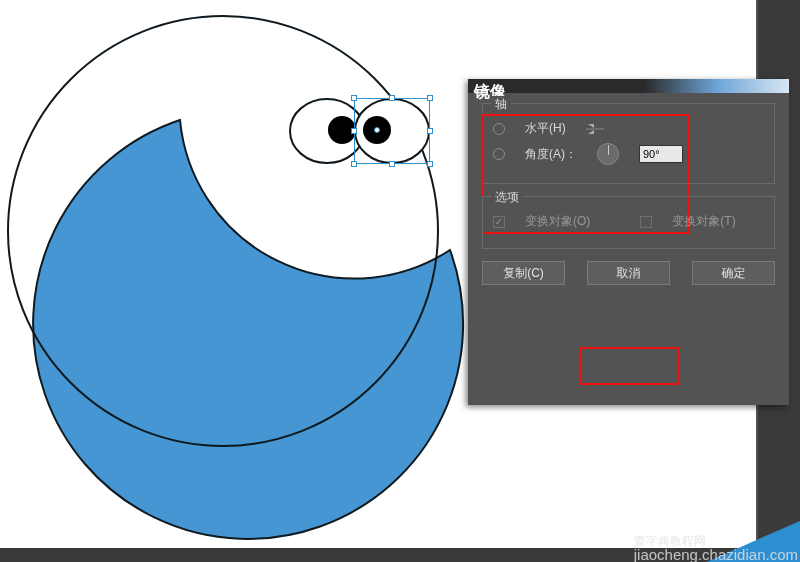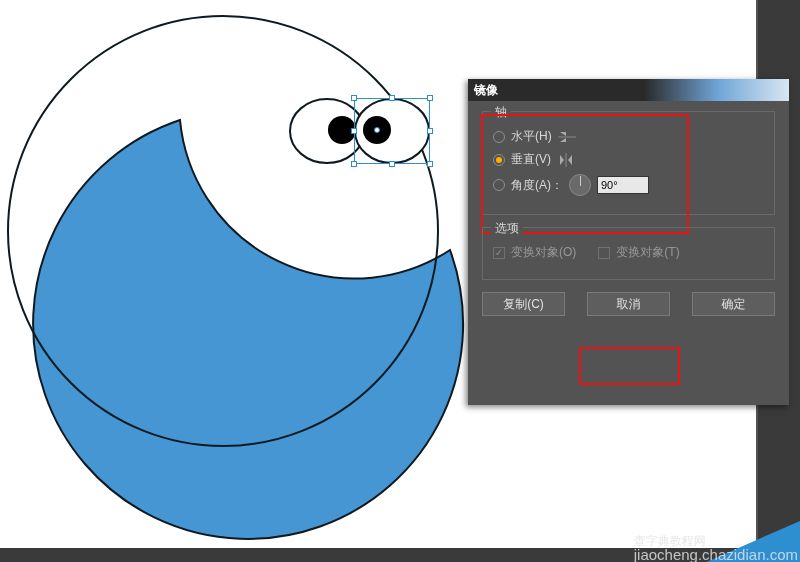--- a/index.html
+++ b/index.html
@@ -2,35 +2,35 @@
 <html><head>
 <meta charset="utf-8">
 <style>
 *{margin:0;padding:0;box-sizing:border-box;font-family:"Microsoft YaHei",sans-serif}
 body{width:800px;height:562px;overflow:hidden;background:#535353;position:relative}
 .canvas{position:absolute;left:0;top:0;width:756px;height:548px;background:#fff}
 .canvas svg{position:absolute;left:0;top:0}
 .sel-box{position:absolute;border:1px solid #2e8fd0}
 .sel-handle{position:absolute;width:6px;height:6px;background:#fff;border:1px solid #2e8fd0}
 .dialog{position:absolute;left:468px;top:79px;width:321px;height:326px;background:#535353;box-shadow:-2px 2px 6px rgba(0,0,0,.5)}
-.dlg-title{height:22px;background:linear-gradient(90deg,#2a2a2a 0%,#2a2a2a 55%,#6fa6d8 78%,#d8e6f2 100%);color:#fff;font-size:12px;padding:3px 6px;font-weight:bold}
+.dlg-title{height:14px;background:linear-gradient(90deg,#2a2a2a 0%,#2a2a2a 55%,#6fa6d8 78%,#d8e6f2 100%);color:#fff;font-size:16px;padding:3px 6px;font-weight:bold}
 .dlg-body{padding:10px 14px 14px;color:#d8d8d8;font-size:12px}
 .group{border:1px solid #6a6a6a;padding:10px 10px 12px;margin-bottom:12px;position:relative}
 .group-title{position:absolute;top:-8px;left:8px;background:#535353;padding:0 4px;color:#d8d8d8}
 .hl-red{position:absolute;border:2px solid #e11}
-.row{display:flex;align-items:center;gap:6px;margin:6px 0}
+.row{display:flex;align-items:center;gap:20px;margin:6px 0}
 .radio{width:12px;height:12px;border:1px solid #8e8e8e;border-radius:50%;display:inline-flex;align-items:center;justify-content:center}
 .radio.on::after{content:"";width:6px;height:6px;border-radius:50%;background:#ffb000}
 .cb{width:12px;height:12px;border:1px solid #8e8e8e;display:inline-flex;align-items:center;justify-content:center;font-size:10px;color:#c8c8c8}
 .cb.on::after{content:"✓"}
 .cb.dis{opacity:.5}
 .icon-sm{width:18px;height:14px;display:inline-block}
 .dial{width:22px;height:22px;border-radius:50%;background:#6a6a6a;border:1px solid #888;display:inline-block;position:relative}
 .dial::after{content:"";position:absolute;left:10px;top:1px;width:1px;height:10px;background:#ccc}
-.num-input{width:52px;height:18px;background:#e8e8e8;border:1px solid #333;color:#000;font-size:11px;padding:0 3px}
+.num-input{width:44px;height:18px;background:#e8e8e8;border:1px solid #333;color:#000;font-size:11px;padding:0 3px}
 .btns{display:flex;gap:22px;justify-content:flex-end;margin-top:10px}
 .btn{width:88px;height:24px;background:#5e5e5e;border:1px solid #7a7a7a;color:#e0e0e0;font-size:12px;cursor:pointer}
 .wm{position:absolute;right:-2px;bottom:-2px}
 .wm-tri{width:0;height:0;border-right:100px solid #2e8fd0;border-top:44px solid transparent}
 .wm-txt{position:absolute;right:4px;bottom:2px;color:#e6e6e6;font-size:12px;text-align:left;line-height:14px}
 .edge-r{position:absolute;right:0;top:0;width:42px;height:562px;background:#3a3a3a}
 .edge-b{position:absolute;left:0;bottom:0;width:800px;height:14px;background:#3a3a3a}
 </style>
 </head>
 <body>
@@ -69,28 +69,20 @@
 
       <div class="row">
         <span class="radio"></span>
         <span>水平(H)</span>
         <svg class="icon-sm" viewBox="0 0 18 14">
             <path d="M2 2 L8 2 L8 6 Z M2 12 L8 12 L8 8 Z" fill="#aaa"></path>
             <line x1="0" y1="7" x2="18" y2="7" stroke="#888"></line>
           </svg>
       </div>
 
-      <div class="row">
-        <span class="radio on"></span>
-        <span>垂直(V)</span>
-        <svg class="icon-sm" viewBox="0 0 18 14">
-            <path d="M3 2 L3 12 L7 7 Z M15 2 L15 12 L11 7 Z" fill="#aaa"></path>
-            <line x1="9" y1="0" x2="9" y2="14" stroke="#888"></line>
-          </svg>
-      </div>
 
       <div class="row">
         <span class="radio"></span>
         <span>角度(A)：</span>
         <span class="dial"></span>
         <input class="num-input" value="90°" style="">
       </div>
     </div>
     <div class="hl-red" style="left:481px;top:114px;width:208px;height:120px;position:fixed"></div>
 

